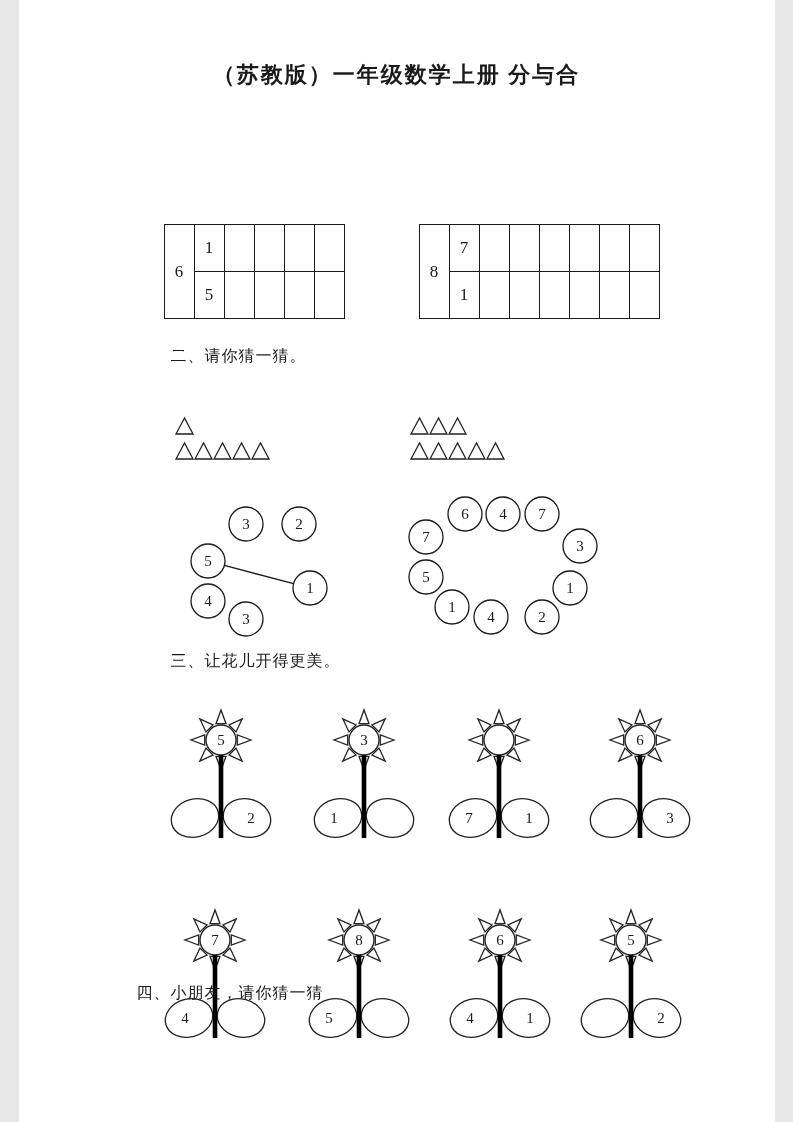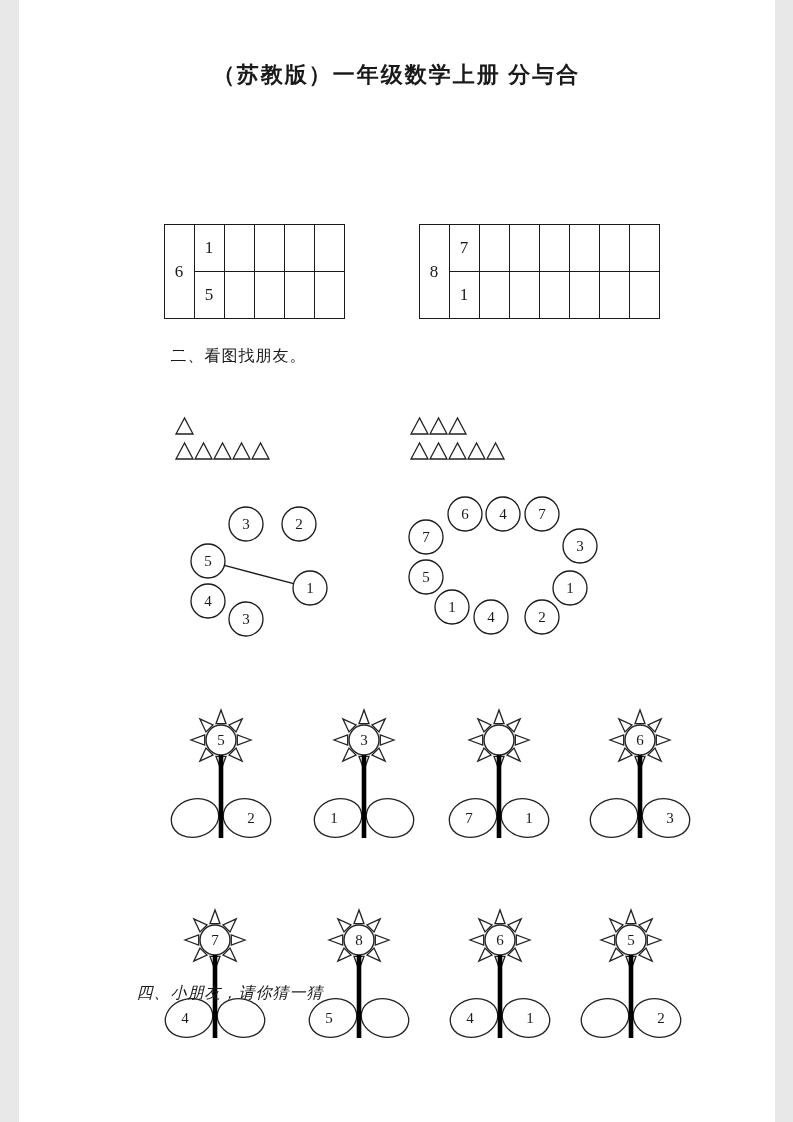--- a/index.html
+++ b/index.html
@@ -14,21 +14,21 @@
   }
   .heading{
     position:absolute;font-size:16px;letter-spacing:1px;white-space:nowrap;
   }
   .fill-table{position:absolute;border-collapse:collapse;}
   .fill-table td{
     border:1.6px solid #1a1a1a;width:29px;height:46px;min-width:29px;
     text-align:center;vertical-align:middle;font-size:17px;padding:0;
   }
   .tri-group,.circles-layer,.flower{position:absolute;}
-  .s4-heading{z-index:6;font-style:italic;}
+  .s4-heading{z-index:6;}
   svg{display:block;}
 </style>
 </head>
 <body>
 
 <div class="page">
 
   <h1 class="title">（苏教版）一年级数学上册 分与合</h1>
 
 
@@ -72,21 +72,21 @@
             <td></td>
             <td></td>
             <td></td>
             <td></td>
             <td></td>
           </tr>
         </tbody>
       </table>
     </div>
 
-  <div class="heading" style="left:152px;top:346px">二、看图找朋友。</div>
+  <div class="heading" style="left:152px;top:346px">二、请你猜一猜。</div>
 
   <div id="tri-0" class="tri-group" style="left:155px;top:414px">
       <svg width="110" height="52" viewBox="0 0 110 52">
        <polygon points="10.5,4 2,20 19,20" fill="#fff" stroke="#222" stroke-width="1.3"></polygon>
         <polygon points="10.5,29 2,45 19,45" fill="#fff" stroke="#222" stroke-width="1.3"></polygon>
         <polygon points="29.5,29 21,45 38,45" fill="#fff" stroke="#222" stroke-width="1.3"></polygon>
         <polygon points="48.5,29 40,45 57,45" fill="#fff" stroke="#222" stroke-width="1.3"></polygon>
         <polygon points="67.5,29 59,45 76,45" fill="#fff" stroke="#222" stroke-width="1.3"></polygon>
         <polygon points="86.5,29 78,45 95,45" fill="#fff" stroke="#222" stroke-width="1.3"></polygon>
      </svg>
@@ -135,20 +135,21 @@
             <text x="551" y="593" text-anchor="middle" font-size="15" fill="#1a1a1a">1</text>
         <circle cx="433" cy="607" r="17" fill="#fff" stroke="#1a1a1a" stroke-width="1.3"></circle>
             <text x="433" y="612" text-anchor="middle" font-size="15" fill="#1a1a1a">1</text>
         <circle cx="472" cy="617" r="17" fill="#fff" stroke="#1a1a1a" stroke-width="1.3"></circle>
             <text x="472" y="622" text-anchor="middle" font-size="15" fill="#1a1a1a">4</text>
         <circle cx="523" cy="617" r="17" fill="#fff" stroke="#1a1a1a" stroke-width="1.3"></circle>
             <text x="523" y="622" text-anchor="middle" font-size="15" fill="#1a1a1a">2</text>
       </svg>
     </div>
 
+  <div class="heading" style="left:152px;top:651px">三、让花儿开得更美。</div>
 
   <div id="flowers">
       <div class="flower" style="left: 127px; top: 698px;">
         <svg width="150" height="145" viewBox="0 0 150 145">
       <polygon points="75.0,12.0 70.0,25.7 80.0,25.7" fill="#fff" stroke="#222" stroke-width="1.3"></polygon>
           <polygon points="96.2,20.8 83.0,27.0 90.0,34.0" fill="#fff" stroke="#222" stroke-width="1.3"></polygon>
           <polygon points="105.0,42.0 91.3,37.0 91.3,47.0" fill="#fff" stroke="#222" stroke-width="1.3"></polygon>
           <polygon points="96.2,63.2 90.0,50.0 83.0,57.0" fill="#fff" stroke="#222" stroke-width="1.3"></polygon>
           <polygon points="75.0,72.0 80.0,58.3 70.0,58.3" fill="#fff" stroke="#222" stroke-width="1.3"></polygon>
           <polygon points="53.8,63.2 67.0,57.0 60.0,50.0" fill="#fff" stroke="#222" stroke-width="1.3"></polygon>

